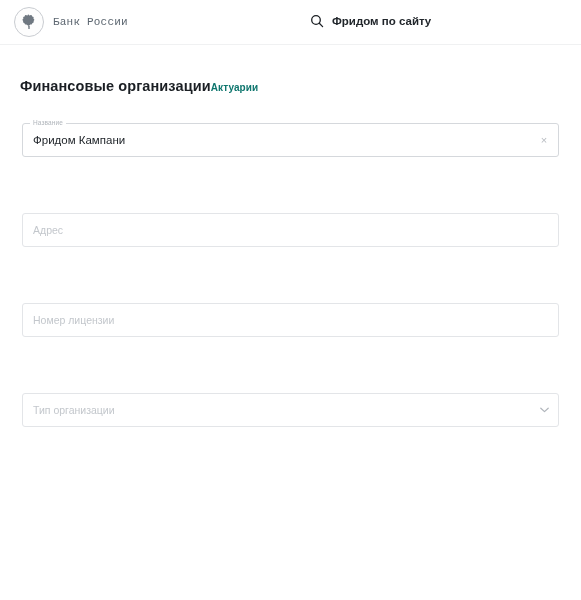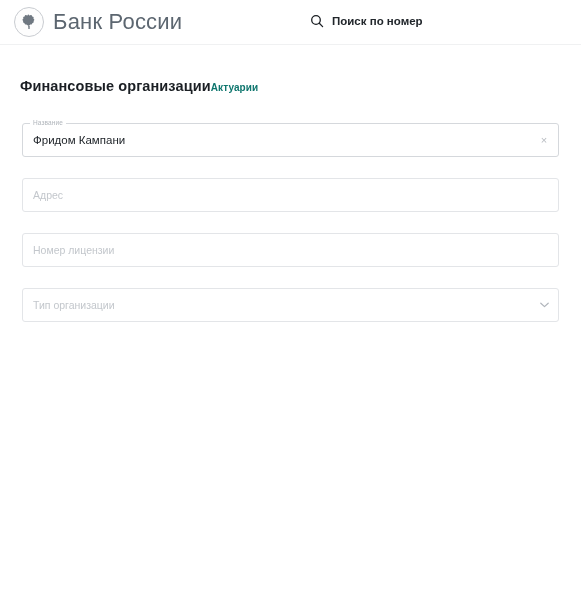--- a/index.html
+++ b/index.html
@@ -41,22 +41,22 @@
     border-radius: 50%;
     border: 1px solid #c9ccd1;
     display: flex;
     align-items: center;
     justify-content: center;
     background: #fdfdfd;
     flex: 0 0 auto;
   }
   .brand-emblem svg { display: block; }
   .brand-name {
-    font-family: Liberation Sans, sans-serif;
-    font-size: 22px;
+    font-family: Liberation Mono, monospace;
+    font-size: 11px;
     color: #5c6670;
     letter-spacing: 0.2px;
     white-space: nowrap;
   }
   .header-search {
     position: absolute;
     left: 310px;
     top: 14px;
     display: flex;
     align-items: center;
@@ -98,21 +98,21 @@
   }
 
   
   .filter-form {
     margin-top: 20px;
     padding: 0 22px;
   }
   .field {
     position: relative;
     height: 34px;
-    margin-bottom: 21px;
+    margin-bottom: 56px;
   }
   .field:last-child { margin-bottom: 0; }
 
   .field-box {
     position: absolute;
     inset: 0;
     border: 1px solid #e3e5e8;
     border-radius: 3px;
     background: #ffffff;
   }
@@ -204,21 +204,21 @@
     <span class="brand-name">Банк России</span>
   </a>
 
   <div class="header-search">
     <span class="search-icon-wrap">
       <svg width="14" height="14" viewBox="0 0 14 14" aria-hidden="true">
         <circle cx="6" cy="6" r="4.3" fill="none" stroke="#1b1f24" stroke-width="1.3"></circle>
         <line x1="9.3" y1="9.3" x2="12.6" y2="12.6" stroke="#1b1f24" stroke-width="1.3" stroke-linecap="round"></line>
       </svg>
     </span>
-    <span class="search-label">Поиск по номер</span>
+    <span class="search-label">Фридом по сайту</span>
   </div>
 </header>
 
 <div class="page-head">
   <h1 class="page-title">Финансовые организации</h1>
   <span class="page-tab">Актуарии</span>
 </div>
 
 <form class="filter-form">
 

